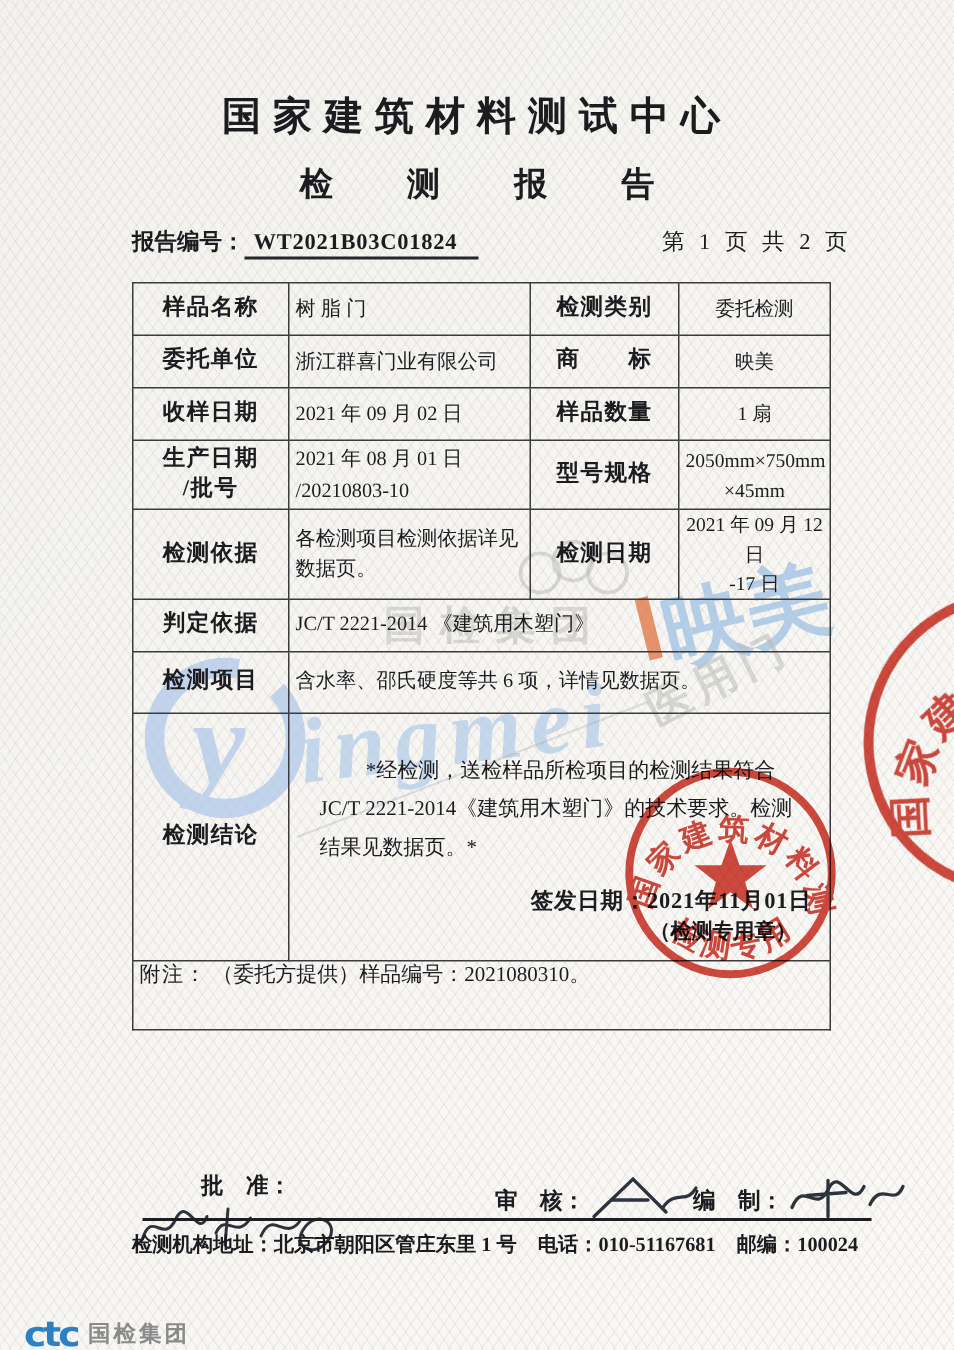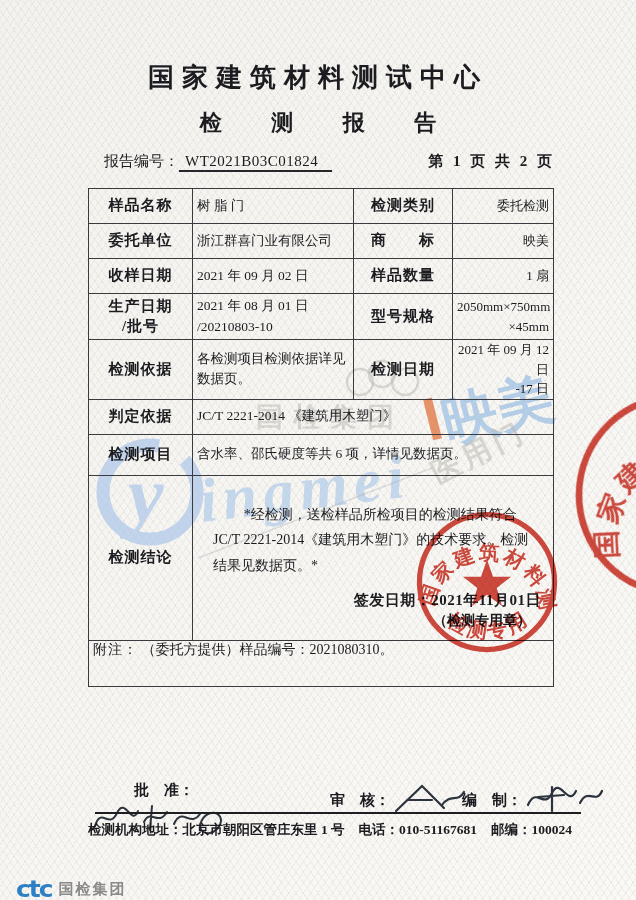--- a/index.html
+++ b/index.html
@@ -10,30 +10,30 @@
       repeating-linear-gradient(55deg, rgba(184,184,178,.17) 0 1px, transparent 1px 6px),
       repeating-linear-gradient(-55deg, rgba(184,184,178,.17) 0 1px, transparent 1px 6px),
       linear-gradient(135deg,#f3f2ee,#faf9f6);
     font-family:"Liberation Serif","DejaVu Serif",serif;
     color:#1c1c20;
   }
   .hdr-org{position:absolute;top:60px;left:0;width:100%;text-align:center;
     font-size:26px;font-weight:bold;letter-spacing:8px;z-index:3;}
   .hdr-title{position:absolute;top:108px;left:0;width:100%;text-align:center;
     font-size:22px;font-weight:bold;letter-spacing:22px;text-indent:22px;z-index:3;}
-  .report-line{position:absolute;top:152px;left:104px;font-size:15px;font-weight:normal;z-index:3;}
+  .report-line{position:absolute;top:152px;left:88px;font-size:15px;font-weight:bold;z-index:3;}
   .report-no{border-bottom:2px solid #26262a;padding:0 14px 1px 6px;letter-spacing:.5px;}
-  .page-info{position:absolute;top:152px;right:81px;font-size:15px;font-weight:bold;letter-spacing:3px;z-index:3;}
+  .page-info{position:absolute;top:152px;right:68px;font-size:15px;font-weight:normal;letter-spacing:3px;z-index:3;}
 
   table.main{position:absolute;left:88px;top:188px;width:465px;table-layout:fixed;
     border-collapse:collapse;z-index:2;}
   table.main td{border:1.5px solid #3b3b3f;padding:0 4px;vertical-align:middle;}
   td.lbl{font-weight:bold;text-align:center;font-size:15px;letter-spacing:1px;white-space:pre-line;line-height:1.3;}
   td.v1{font-size:13.5px;padding-left:10px;white-space:pre-line;line-height:1.5;}
-  td.v2{font-size:13px;text-align:right;white-space:pre-line;line-height:1.5;margin-left:37px;}
+  td.v2{font-size:13px;text-align:center;white-space:pre-line;line-height:1.5;margin-left:37px;}
   tr.rh34 td{height:34px;} tr.rh35 td{height:35px;} tr.rh45 td{height:45px;}
   tr.rh42 td{height:42px;} tr.rh40 td{height:40px;}
   tr.rconc td{height:164px;vertical-align:top;}
   tr.rnote td{height:45px;vertical-align:top;}
   .concl-cell{position:relative;height:100%;}
   .concl-text{padding:26px 12px 0 16px;font-size:14px;line-height:1.85;text-indent:2.2em;white-space:pre-line;}
   .sign-line{text-align:right;padding-right:8px;font-size:15px;font-weight:bold;margin-top:12px;letter-spacing:.5px;}
   .stamp-note{text-align:right;padding-right:18px;font-size:14px;font-weight:bold;margin-top:2px;}
   .note-cell{padding:8px 8px 0 8px;font-size:14px;}
   .note-lbl{font-weight:normal;letter-spacing:1px;}

